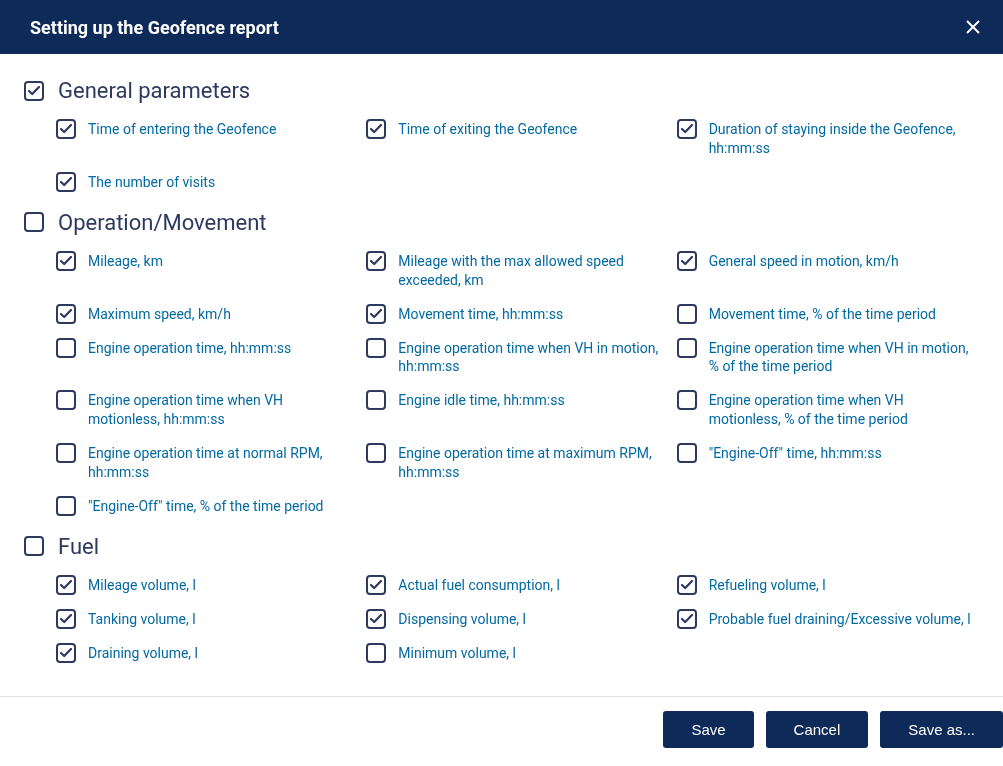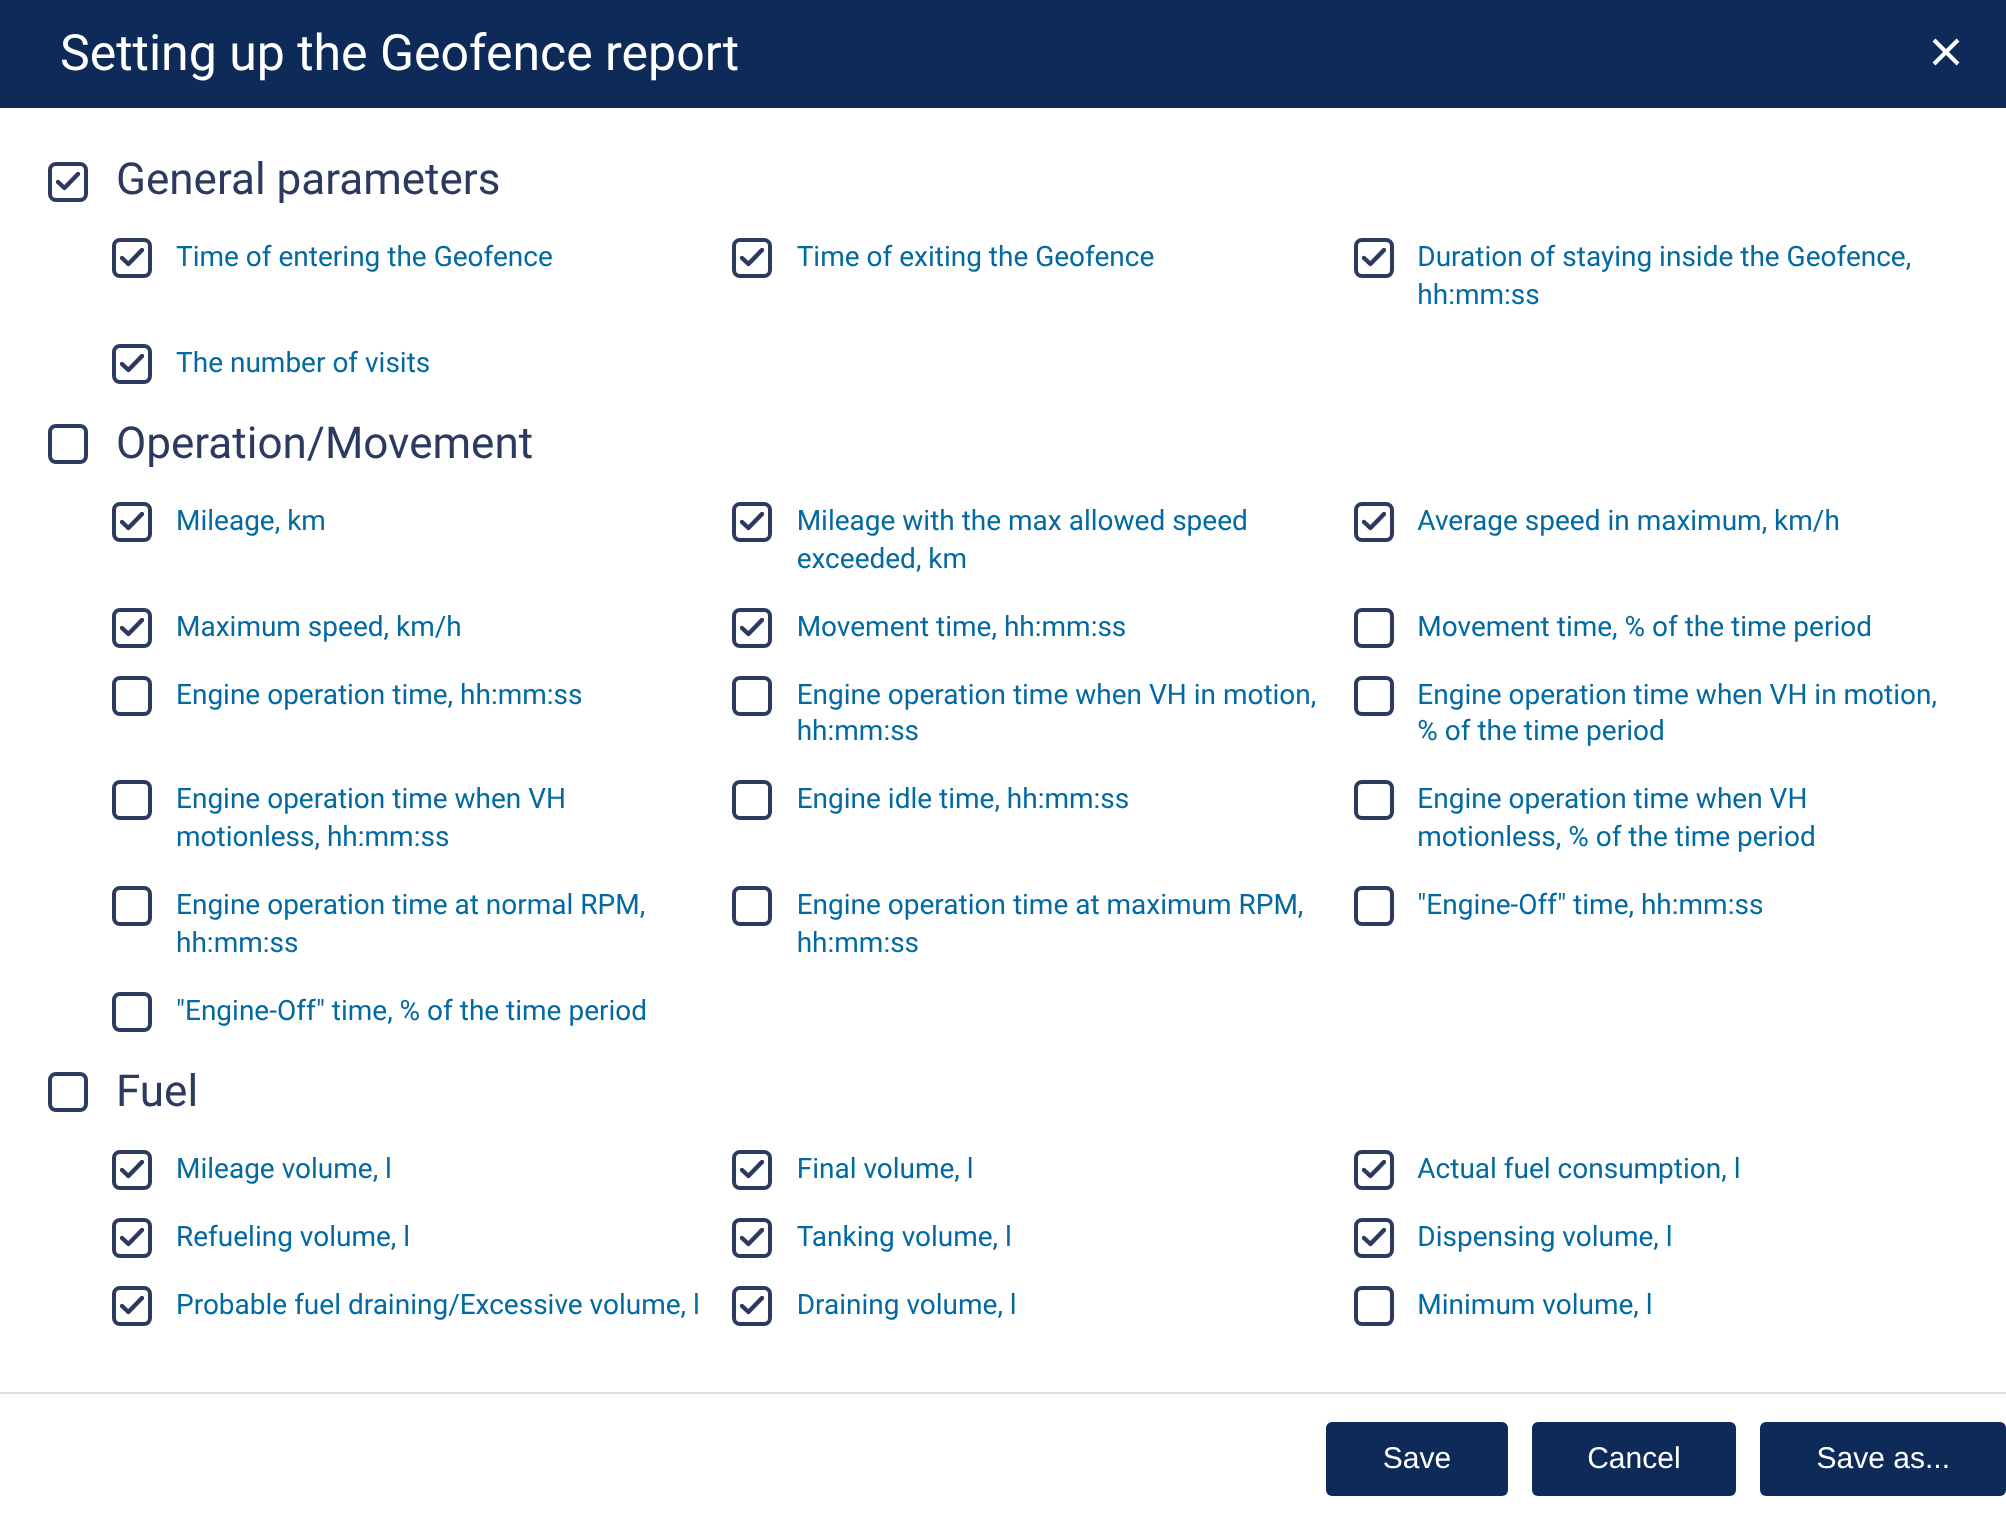--- a/index.html
+++ b/index.html
@@ -16,22 +16,22 @@
 .modal-header {
   background: #0e2a58;
   color: #fff;
   display: flex;
   align-items: center;
   justify-content: space-between;
   padding: 14px 20px 14px 30px;
   height: 54px;
 }
 .modal-title {
-  font-size: 25px;
-  font-weight: 400;
+  font-size: 18px;
+  font-weight: 700;
 }
 .close-btn {
   color: #fff;
   font-size: 18px;
   cursor: pointer;
   width: 20px;
   height: 20px;
   display: flex;
   align-items: center;
   justify-content: center;
@@ -197,21 +197,21 @@
             </svg>
           </div>
           <div class="item-label">Mileage with the max allowed speed exceeded, km</div>
         </div>
         <div class="item">
           <div class="cb checked">
             <svg viewBox="0 0 12 10">
               <path d="M1 5 L4.2 8 L11 1" fill="none" stroke="#2d3a5f" stroke-width="2.2" stroke-linecap="round" stroke-linejoin="round"></path>
             </svg>
           </div>
-          <div class="item-label">Average speed in maximum, km/h</div>
+          <div class="item-label">General speed in motion, km/h</div>
         </div>
         <div class="item">
           <div class="cb checked">
             <svg viewBox="0 0 12 10">
               <path d="M1 5 L4.2 8 L11 1" fill="none" stroke="#2d3a5f" stroke-width="2.2" stroke-linecap="round" stroke-linejoin="round"></path>
             </svg>
           </div>
           <div class="item-label">Maximum speed, km/h</div>
         </div>
         <div class="item">
@@ -281,28 +281,20 @@
             </svg>
           </div>
           <div class="item-label">Mileage volume, l</div>
         </div>
         <div class="item">
           <div class="cb checked">
             <svg viewBox="0 0 12 10">
               <path d="M1 5 L4.2 8 L11 1" fill="none" stroke="#2d3a5f" stroke-width="2.2" stroke-linecap="round" stroke-linejoin="round"></path>
             </svg>
           </div>
-          <div class="item-label">Final volume, l</div>
-        </div>
-        <div class="item">
-          <div class="cb checked">
-            <svg viewBox="0 0 12 10">
-              <path d="M1 5 L4.2 8 L11 1" fill="none" stroke="#2d3a5f" stroke-width="2.2" stroke-linecap="round" stroke-linejoin="round"></path>
-            </svg>
-          </div>
           <div class="item-label">Actual fuel consumption, l</div>
         </div>
         <div class="item">
           <div class="cb checked">
             <svg viewBox="0 0 12 10">
               <path d="M1 5 L4.2 8 L11 1" fill="none" stroke="#2d3a5f" stroke-width="2.2" stroke-linecap="round" stroke-linejoin="round"></path>
             </svg>
           </div>
           <div class="item-label">Refueling volume, l</div>
         </div>

